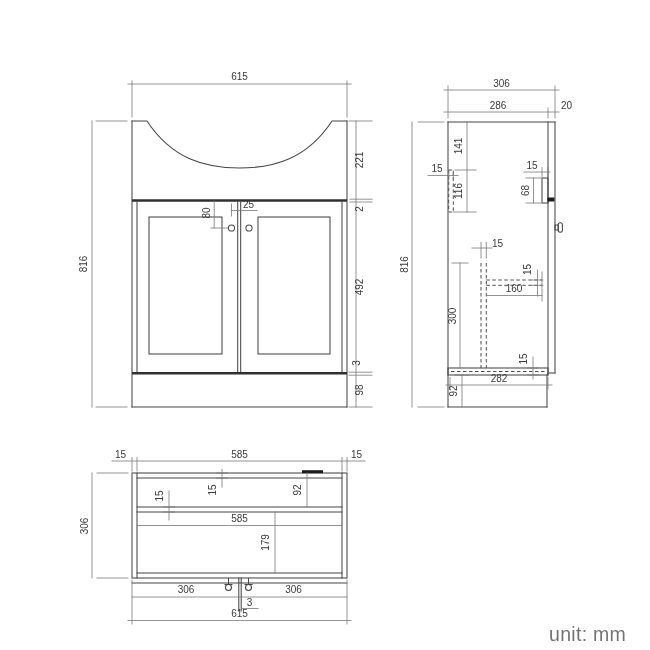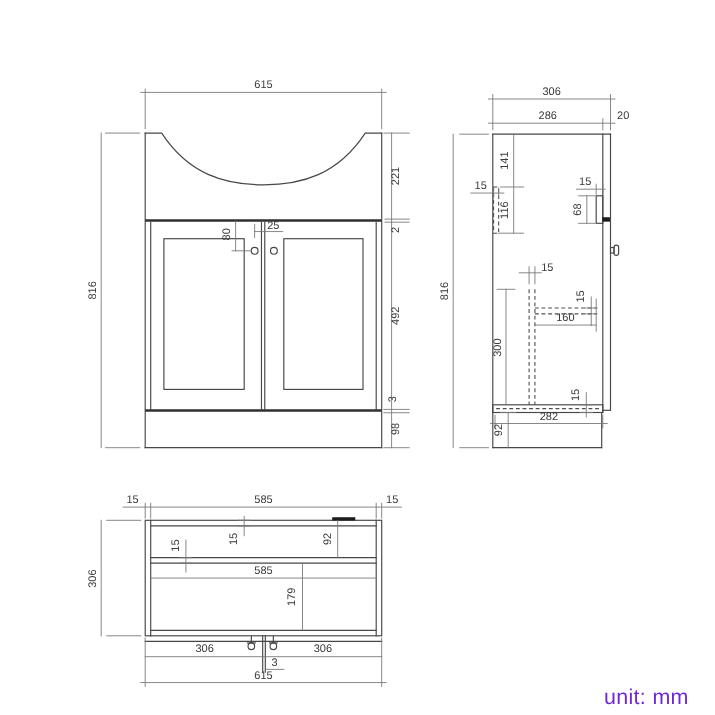--- a/index.html
+++ b/index.html
@@ -6,21 +6,21 @@
   body{width:650px;height:650px;font-family:"Liberation Sans",sans-serif;}
   .canvas{position:relative;width:650px;height:650px;background:#fff;overflow:hidden;margin-top:20px;}
   svg{position:absolute;left:0;top:0;}
   .obj{stroke:#474747;stroke-width:1.05;fill:none;stroke-linecap:square;}
   .thick{stroke:#303030;stroke-width:2.4;fill:none;}
   .dim{stroke:#787878;stroke-width:0.8;fill:none;stroke-linecap:square;}
   .dash{stroke:#4f4f4f;stroke-width:1;fill:none;stroke-dasharray:3.5 2.5;}
   .fillmark{fill:#1c1c1c;stroke:none;}
   text{font-family:"Liberation Sans",sans-serif;font-size:10px;fill:#3a3a3a;text-anchor:middle;}
   text.s{text-anchor:start;}
-  .unit{position:absolute;left:549px;top:603px;font-size:19.5px;color:#6d28d9;letter-spacing:0.3px;}
+  .unit{position:absolute;left:549px;top:603px;font-size:19.5px;color:#737373;letter-spacing:0.3px;}
 </style>
 </head>
 <body>
 
 <div class="canvas">
 <svg width="650" height="650" viewBox="0 0 650 650">
 
   <g>
 
     <path class="obj" d="M132,101 H147 C172,139 205,148 239.5,148 C274,148 307,139 332,101 H347"></path>

